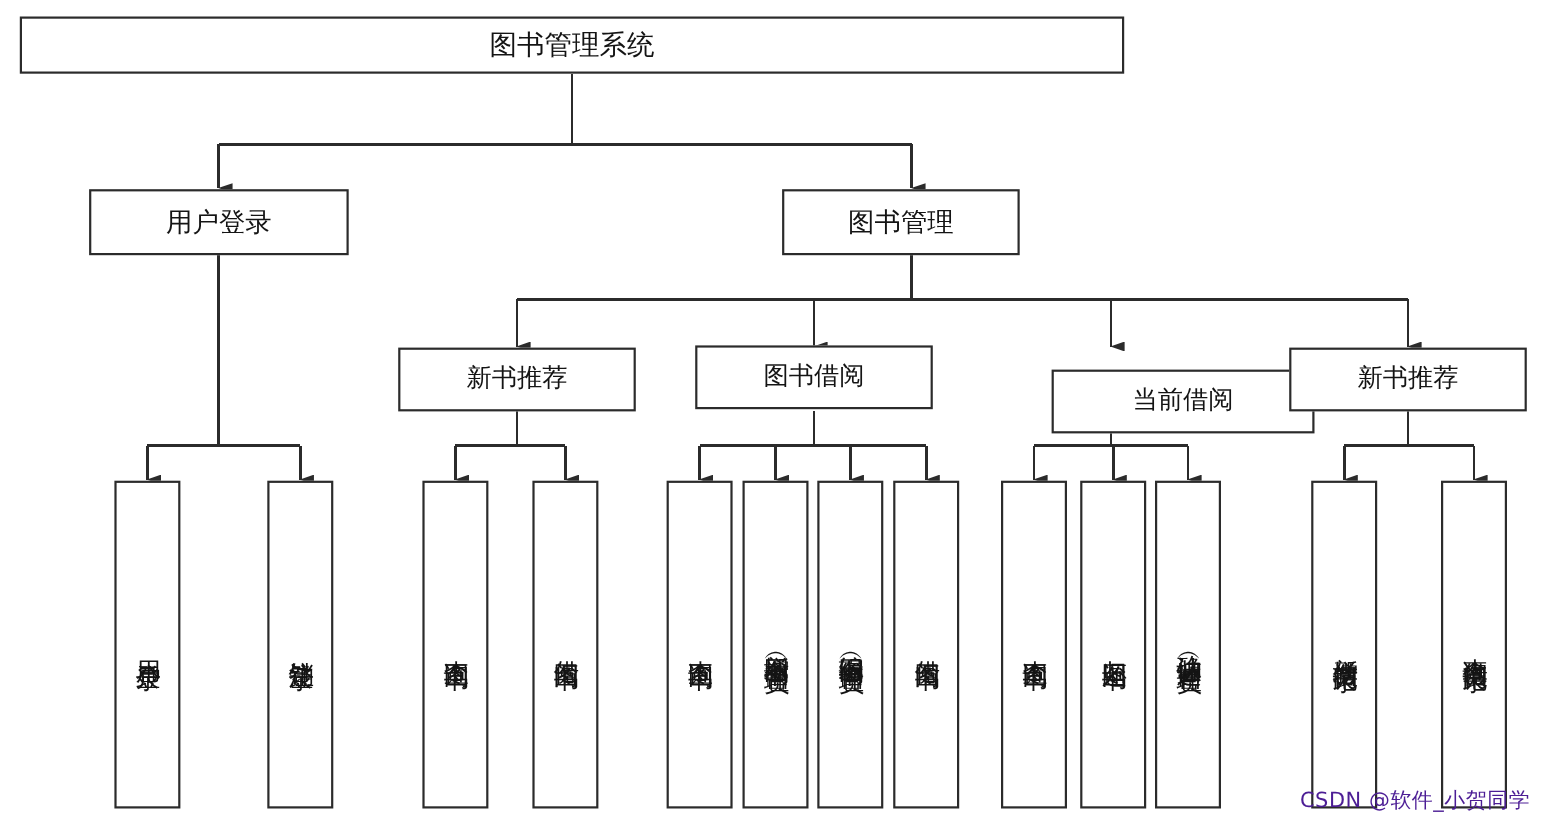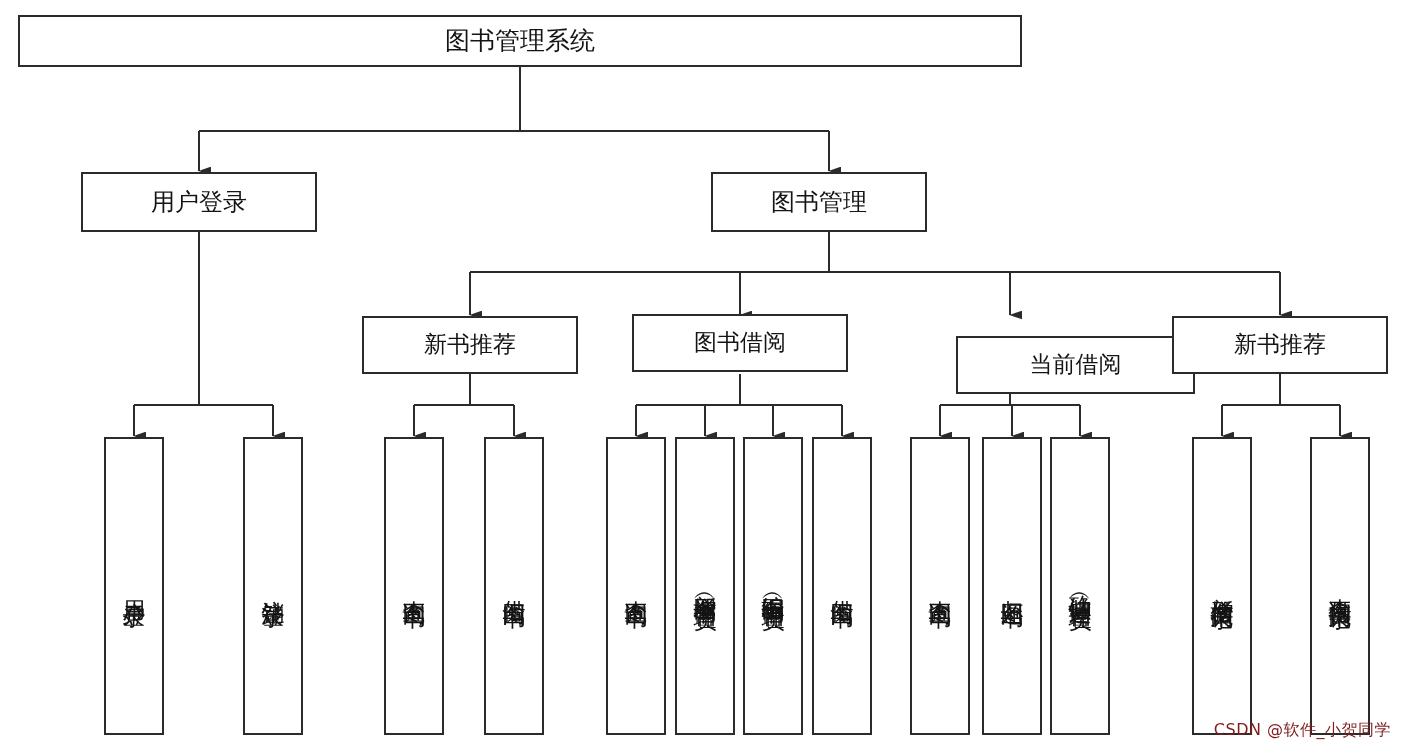--- a/index.html
+++ b/index.html
@@ -55,22 +55,22 @@
     font-size: 23px;
     letter-spacing: 2px;
     line-height: 1;
     white-space: nowrap;
   }
   .watermark {
     position: absolute;
     right: 14px;
     bottom: 6px;
     font-family: "DejaVu Sans", "Liberation Sans", sans-serif;
-    font-size: 16px;
-    color: #7f1d1d;
+    font-size: 19px;
+    color: #4c1d95;
     white-space: nowrap;
     letter-spacing: 0.5px;
   }
 </style>
 </head>
 <body>
 
 <div id="diagram-root">
 
   <svg class="diagram-canvas" viewBox="0 0 1405 747">

